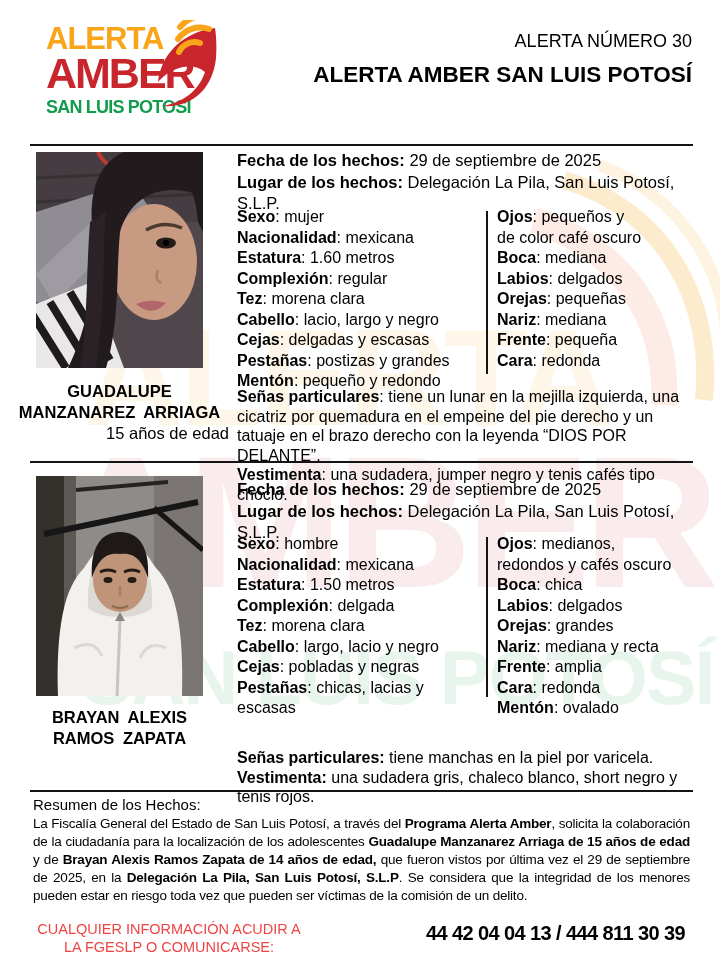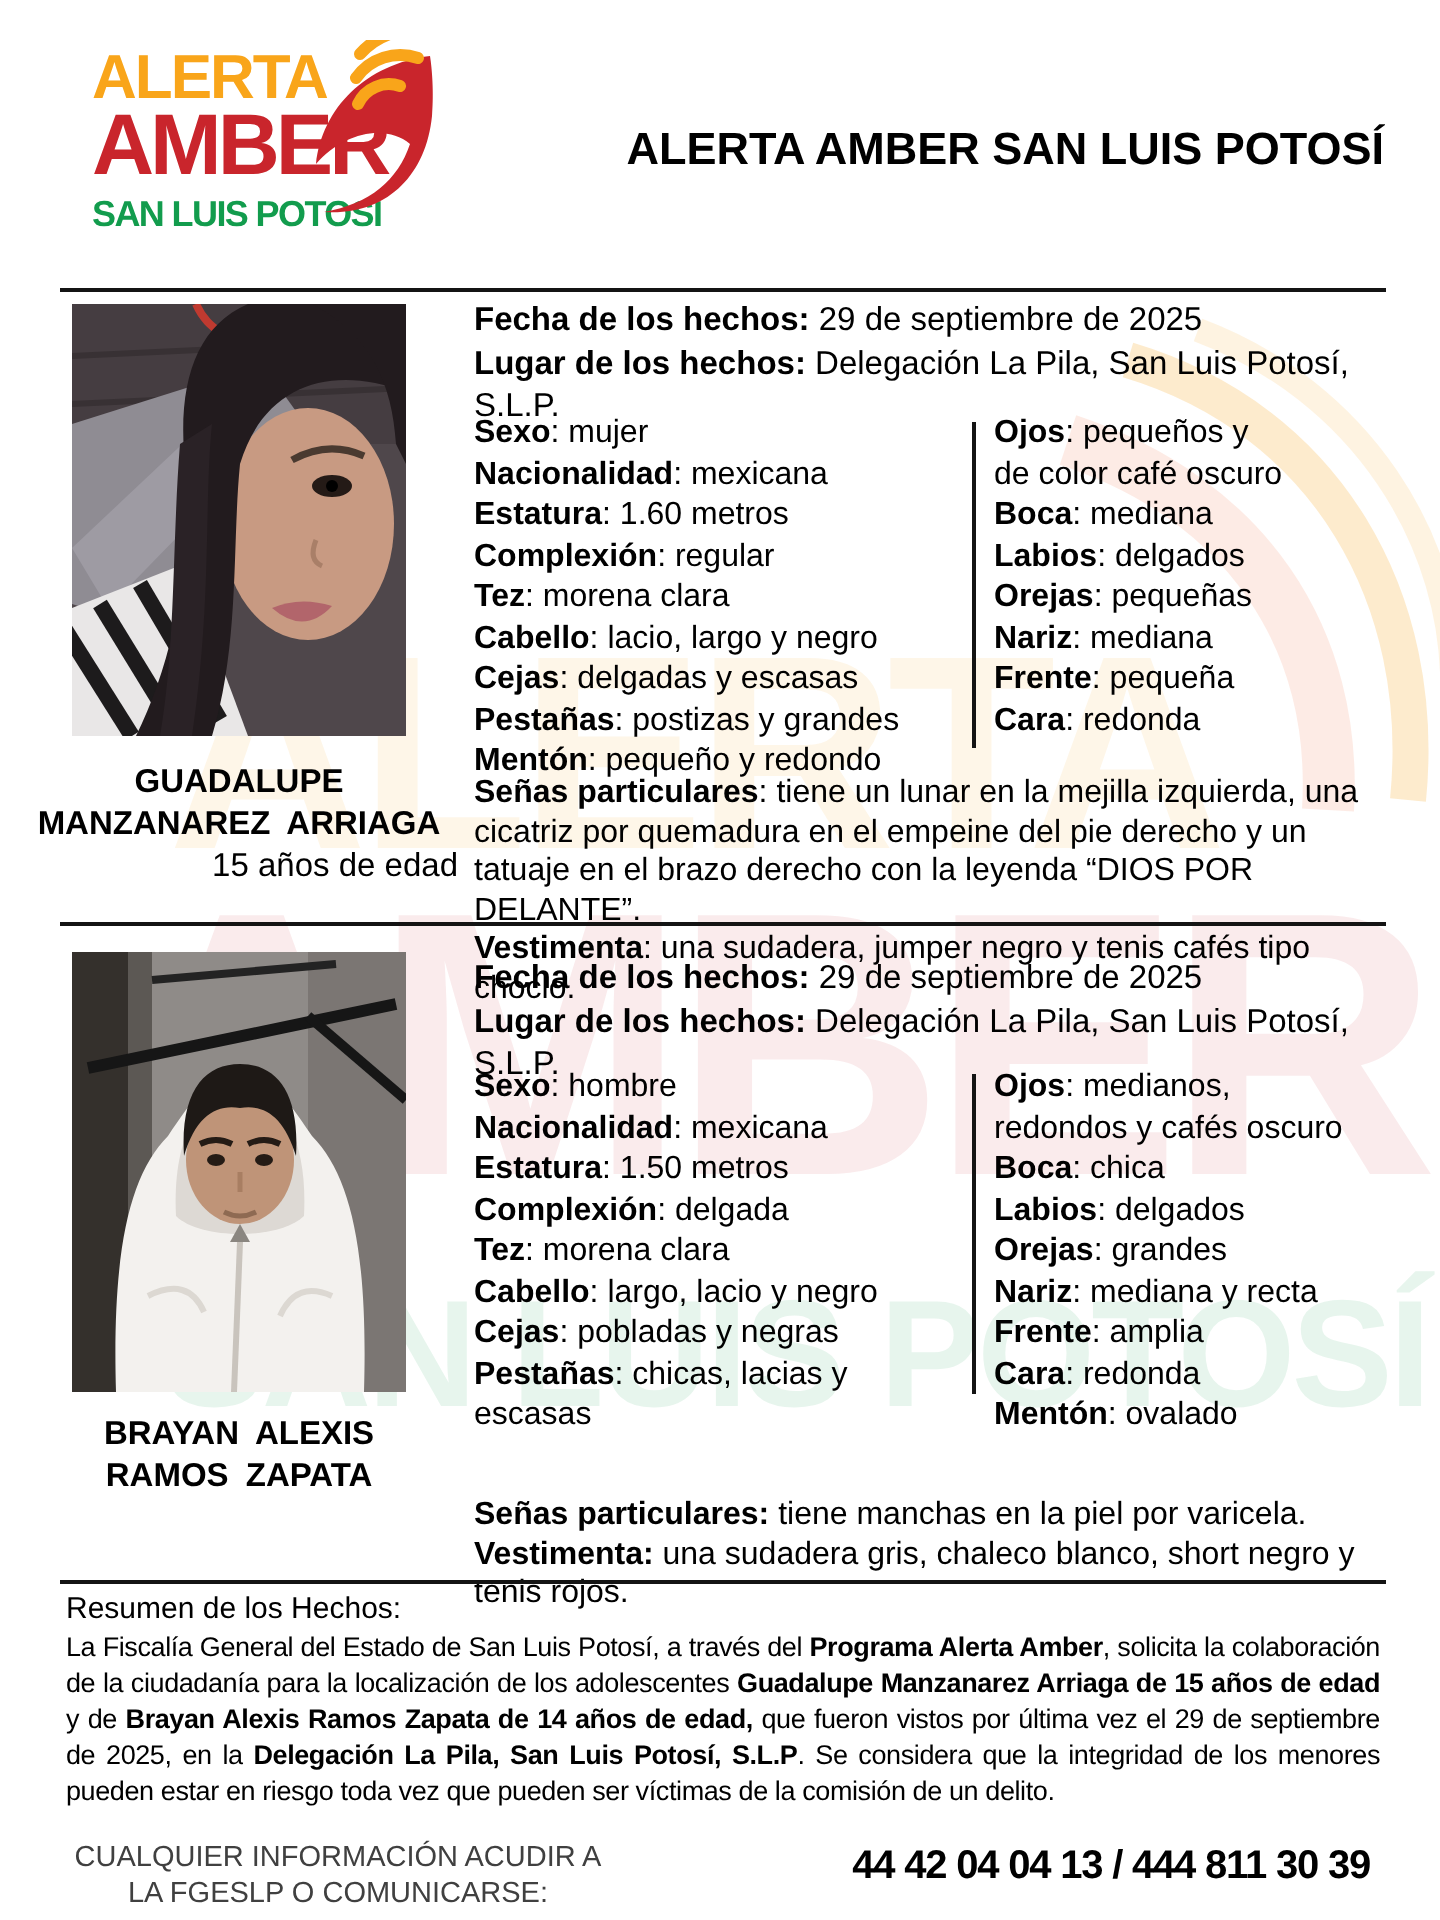--- a/index.html
+++ b/index.html
@@ -53,21 +53,21 @@
   .cd-2 { left:486px; top:537px; height:160px; }
 
   .senas { left:237px; width:467px; font-size:16px; line-height:19.5px; }
   .senas-1 { top:387px; } .senas-2 { top:748px; }
 
   
   .resumen-title { left:33px; top:796px; font-size:15px; font-weight:normal; }
   .resumen-body  { left:33px; top:815px; width:657px; font-size:13.5px; line-height:18px; letter-spacing:-0.2px; text-align:justify; }
 
   
-  .footer-info { left:33px; top:921px; width:272px; text-align:center; color:#404040; font-size:14.5px; line-height:17.5px; }
+  .footer-info { left:33px; top:921px; width:272px; text-align:center; color:#ef4444; font-size:14.5px; line-height:17.5px; }
   .footer-phone { left:355px; top:922px; width:330px; text-align:right; font-size:20px; font-weight:bold; letter-spacing:-0.6px; white-space:nowrap; }
 </style>
 </head>
 <body>
 
 <div class="page">
 
   <div>
     <div class="wm wm-alerta">ALERTA</div>
     <div class="wm wm-amber">AMBER</div>
@@ -83,20 +83,21 @@
     <div class="logo-l1">ALERTA</div>
     <div class="logo-l2">AMBER</div>
     <div class="logo-l3">SAN LUIS POTOSÍ</div>
     <svg class="logo-horn" viewBox="0 0 76 90">
       <path d="M70,8 C38,12 16,34 13,62 C27,46 48,42 60,52 C54,70 40,82 17,86 C48,88 68,68 71,38 C72,26 71,14 70,8 Z" fill="#C9252C"></path>
       <path d="M34,32 A17,17 0 0 1 55,23" stroke="#F9A51A" stroke-width="6" fill="none" stroke-linecap="round"></path>
       <path d="M33,19 A27,27 0 0 1 64,9" stroke="#F9A51A" stroke-width="6" fill="none" stroke-linecap="round"></path>
       <path d="M35,7 A36,36 0 0 1 74,-3" stroke="#F9A51A" stroke-width="6" fill="none" stroke-linecap="round"></path>
     </svg>
   </div>
+  <div class="abs alert-number">ALERTA NÚMERO 30</div>
   <div class="abs main-title">ALERTA AMBER SAN LUIS POTOSÍ</div>
 
   <div class="rule rule-1"></div>
 
   <div class="abs photo photo-1">
     <svg viewBox="0 0 167 216" preserveAspectRatio="none">
       <rect width="167" height="216" fill="#4f474b"></rect>
       <rect width="167" height="70" fill="#453d41"></rect>
       <line x1="0" y1="26" x2="167" y2="18" stroke="#383134" stroke-width="3"></line>
       <line x1="0" y1="50" x2="167" y2="42" stroke="#383134" stroke-width="3"></line>

